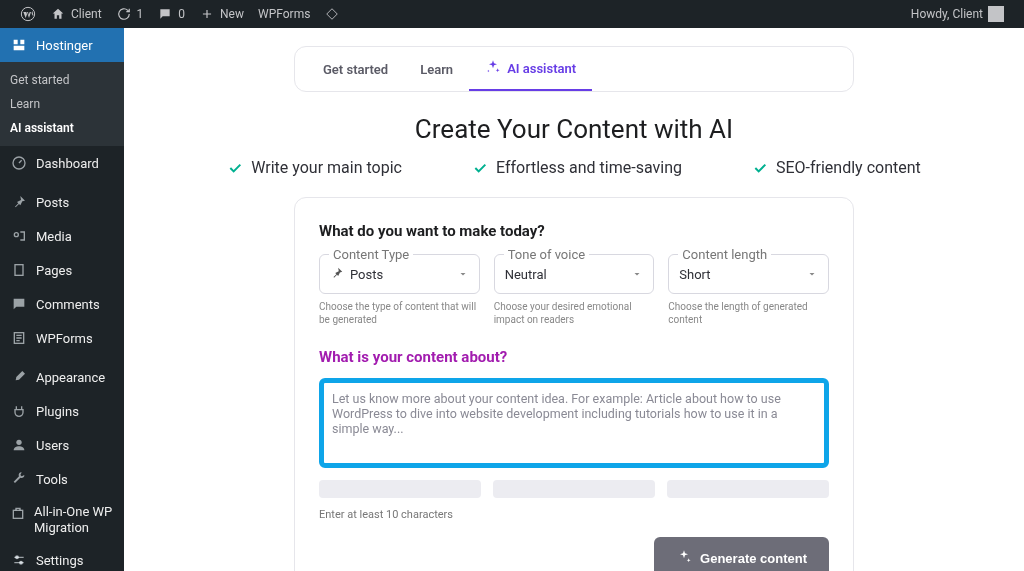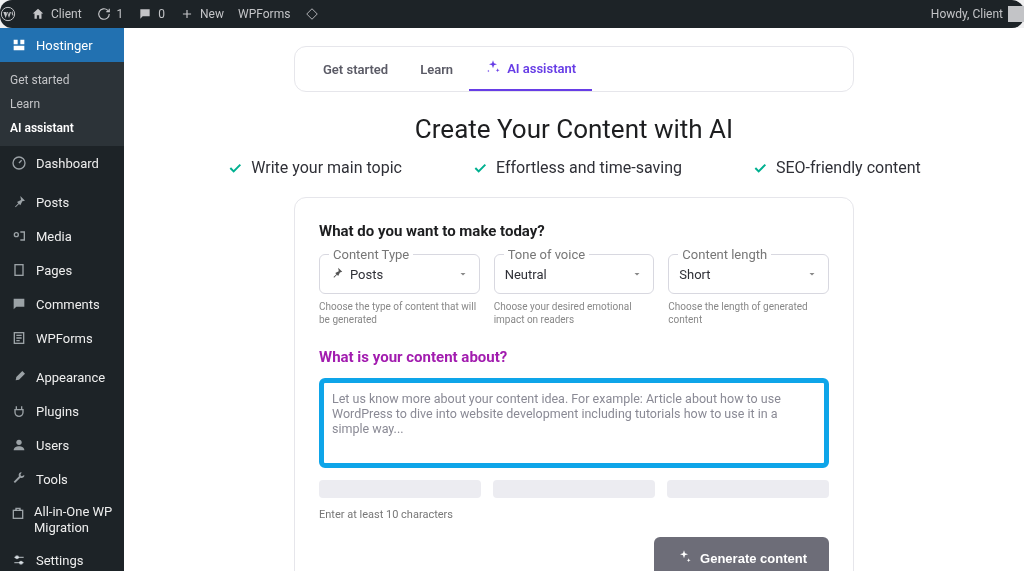--- a/index.html
+++ b/index.html
@@ -1,19 +1,19 @@
 <!DOCTYPE html>
 <html><head>
   <meta charset="utf-8">
   <style>
     * { margin: 0; padding: 0; box-sizing: border-box; }
     body { font-family: -apple-system, BlinkMacSystemFont, "Segoe UI", Roboto, sans-serif; background: #f0f0f1; width: 1024px; height: 571px; overflow: hidden; }
 
     
-    .adminbar { height: 28px; background: #1d2327; color: #c3c4c7; display: flex; align-items: center; font-size: 12px; padding: 0 0; justify-content: space-between; border-radius: 12px; }
+    .adminbar { height: 28px; background: #1d2327; color: #c3c4c7; display: flex; align-items: center; font-size: 12px; padding: 0 20px; justify-content: space-between; }
     .adminbar-left { display: flex; align-items: center; gap: 14px; }
     .adminbar-item { display: flex; align-items: center; gap: 5px; cursor: pointer; color: #c3c4c7; }
     .adminbar .icon { width: 16px; height: 16px; display: inline-flex; align-items: center; justify-content: center; }
     .adminbar-right { display: flex; align-items: flex-start; gap: 6px; }
     .avatar-sq { width: 16px; height: 16px; background: #c3c4c7; }
 
     
     .sidebar { position: absolute; top: 28px; left: 0; width: 124px; bottom: 0; background: #1d2327; color: #c3c4c7; font-size: 13px; }
     .sidebar-item { display: flex; align-items: center; gap: 8px; padding: 8px 10px; cursor: pointer; color: #eee; position: relative; }
     .sidebar-item.current { background: #2271b1; color: #fff; }

